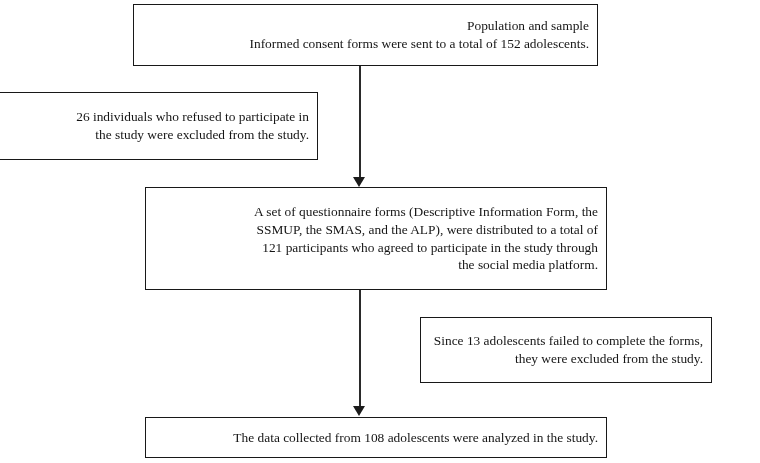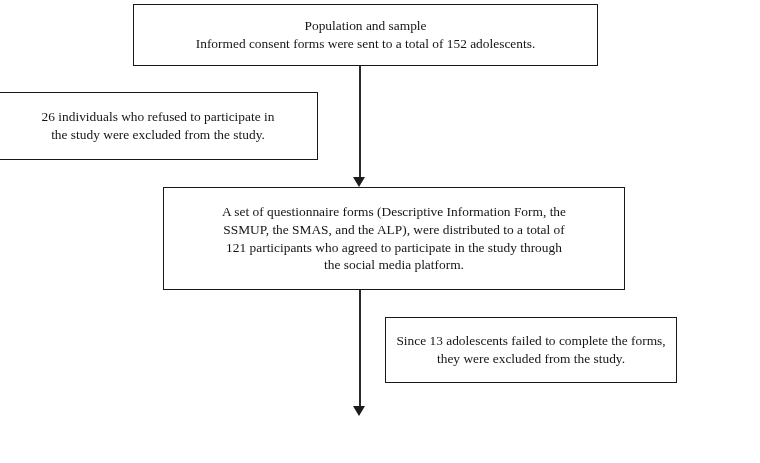--- a/index.html
+++ b/index.html
@@ -17,37 +17,37 @@
     color: #1a1a1a;
   }
   .node {
     position: absolute;
     box-sizing: border-box;
     border: 1.6px solid #181818;
     background: #ffffff;
     display: flex;
     align-items: center;
     justify-content: center;
-    text-align: center;
+    text-align: right;
     line-height: 1.34;
     font-size: 13.4px;
     color: #151515;
     padding: 4px 8px;
   }
   .node .txt {
     display: block;
     width: 100%;
     white-space: pre-line;
   }
 
   
   #box-population   { left: 133px; top: 4px;   width: 465px; height: 62px; }
   #box-refused      { left: -2px;  top: 92px;  width: 320px; height: 68px; }
-  #box-questionnaire{ left: 163px; top: 187px; width: 462px; height: 103px; }
-  #box-failed       { left: 385px; top: 317px; width: 292px; height: 66px; }
+  #box-questionnaire{ left: 145px; top: 187px; width: 462px; height: 103px; }
+  #box-failed       { left: 420px; top: 317px; width: 292px; height: 66px; }
   #box-analyzed     { left: 145px; top: 417px; width: 462px; height: 41px; }
 
   
   .arrow-line {
     position: absolute;
     width: 2px;
     background: #2a2a2a;
   }
   .arrow-head {
     position: absolute;
@@ -82,20 +82,23 @@
 SSMUP, the SMAS, and the ALP), were distributed to a total of
 121 participants who agreed to participate in the study through
 the social media platform.</span>
   </div>
 
   <div class="node" id="box-failed">
     <span class="txt">Since 13 adolescents failed to complete the forms,
 they were excluded from the study.</span>
   </div>
 
+  <div class="node" id="box-analyzed">
+    <span class="txt">The data collected from 108 adolescents were analyzed in the study.</span>
+  </div>
 
   <div class="arrow-line" id="arrow1-line"></div>
   <div class="arrow-head" id="arrow1-head"></div>
 
   <div class="arrow-line" id="arrow2-line"></div>
   <div class="arrow-head" id="arrow2-head"></div>
 
 </div>
 
 </body></html>

